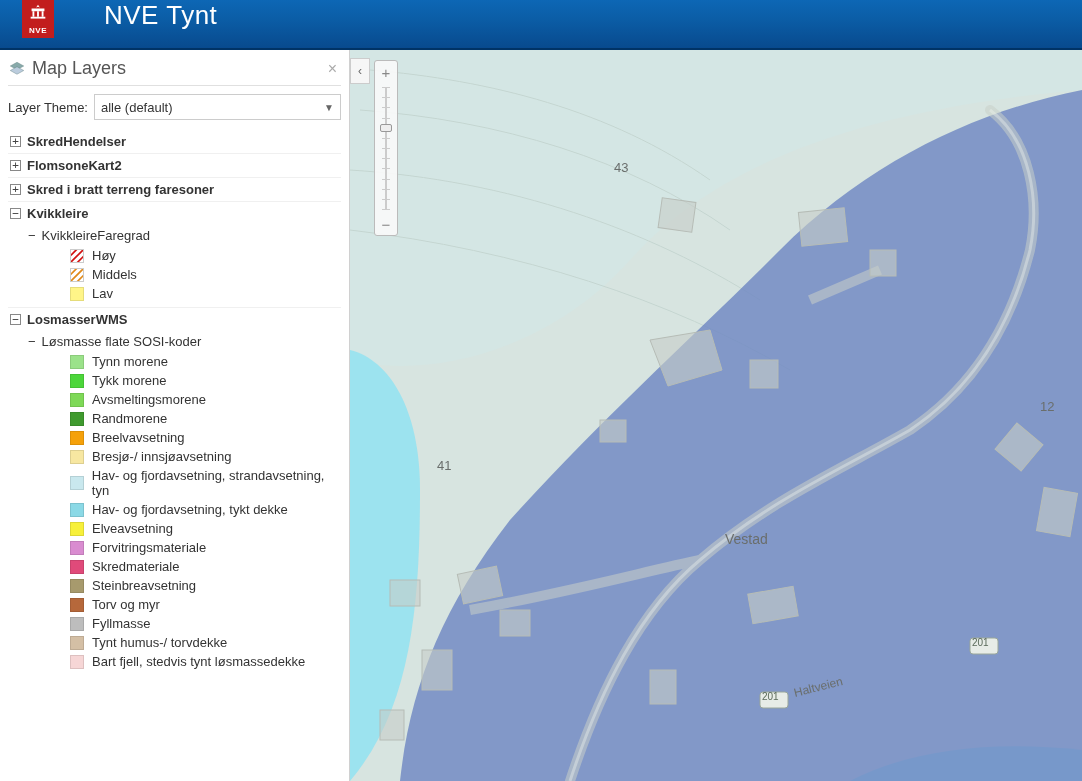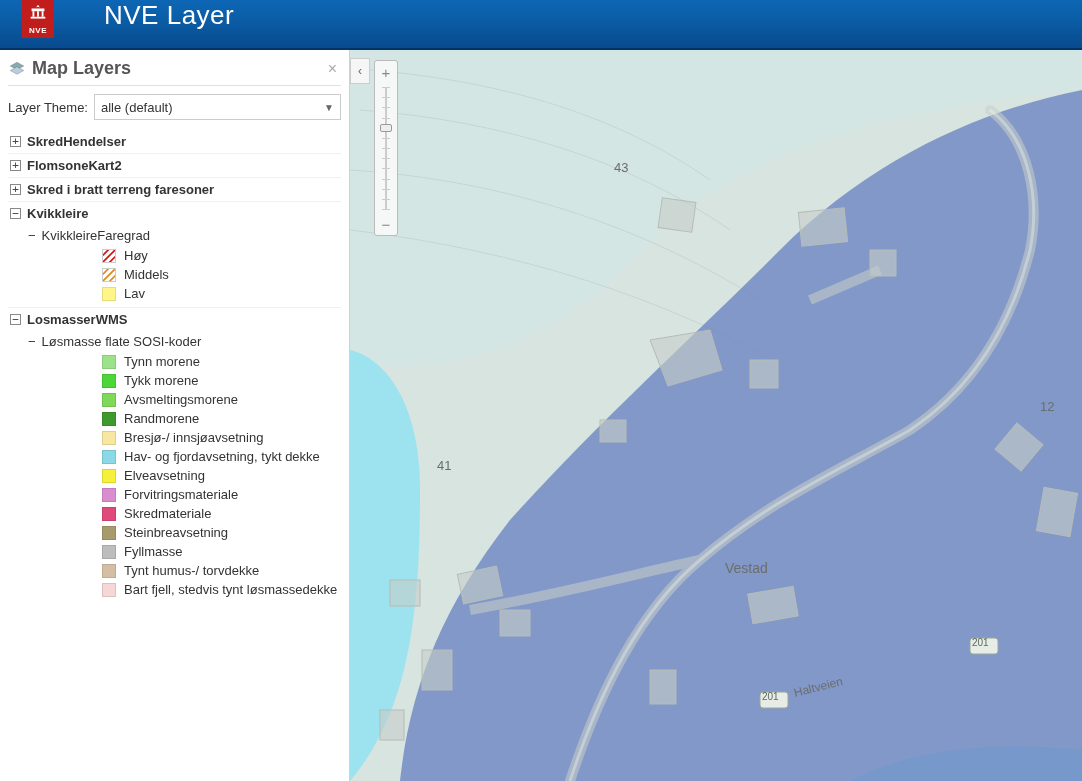--- a/index.html
+++ b/index.html
@@ -35,21 +35,21 @@
     padding: 8px 8px 0 8px;
     overflow: hidden;
   }
 
   .panel-header {
     display: flex; align-items: center;
     border-bottom: 1px solid #e0e0e0;
     padding-bottom: 6px; margin-bottom: 8px;
   }
   .panel-header .layers-icon { width:18px; height:18px; margin-right:6px; }
-  .panel-header h2 { font-size: 18px; font-weight: 700; color:#555; flex:1;}
+  .panel-header h2 { font-size: 18px; font-weight: 400; color:#555; flex:1;}
   .close-x { color:#aaa; font-size:16px; cursor:pointer; padding:0 4px;}
 
   .theme-row { display:flex; align-items:center; margin-bottom:10px; }
   .theme-row label { font-size:13px; color:#333; margin-right:6px; }
   .theme-select {
     flex:1; height:26px; border:1px solid #ccc; background:#fff;
     font-size:13px; padding:0 6px; cursor:pointer;
     display:flex; align-items:center; justify-content:space-between;
   }
   .theme-select .caret { font-size:10px; color:#666; }
@@ -63,21 +63,21 @@
     display:flex; align-items:center; justify-content:center;
     font-size:11px; line-height:1; margin-right:6px; color:#444; font-family: monospace;
   }
   .tree-row .tlabel { font-weight:bold; }
   .tree-sub { padding-left: 18px; padding-top:4px;}
   .sub-row { display:flex; align-items:center; padding:3px 0; cursor:pointer;}
   .sub-row .toggle { margin-right:6px;}
   .sub-row .slabel { font-weight:normal; }
 
   .legend-list { padding-left: 42px; }
-  .legend-item { display:flex; align-items:center; padding:2px 0; font-size:13px;margin-left:32px; }
+  .legend-item { display:flex; align-items:center; padding:2px 0; font-size:13px; }
   .swatch { width:14px; height:14px; margin-right:8px; border:1px solid rgba(0,0,0,0.2); display:inline-flex; align-items:center; justify-content:center; overflow:hidden;}
   .swatch.noborder{ border:1px solid rgba(0,0,0,0.1);}
   .hatch { width:100%; height:100%; }
 
   
   .maparea { flex:1; position:relative; background:#d7e4e0; overflow:hidden;}
   .collapse-handle {
     position:absolute; top:8px; left:0;
     width:20px; height:26px; background:#f6f6f6; border:1px solid #ccc;
     display:flex; align-items:center; justify-content:center;
@@ -111,21 +111,21 @@
         <path d="M12 2 L14 5 L12 4.2 L10 5 Z"></path>
         <rect x="5" y="6" width="14" height="3"></rect>
         <rect x="6" y="9" width="2" height="6"></rect>
         <rect x="11" y="9" width="2" height="6"></rect>
         <rect x="16" y="9" width="2" height="6"></rect>
         <rect x="4" y="15" width="16" height="2"></rect>
       </g>
     </svg>
     <span class="logo-text">NVE</span>
   </div>
-  <div class="app-title">NVE Layer</div>
+  <div class="app-title">NVE Tynt</div>
 </div>
 
 <div class="main">
 
   <div class="sidebar">
     <div class="panel-header">
       <svg class="layers-icon" viewBox="0 0 24 24">
         <g fill="#8aa" stroke="#577" stroke-width="0.5">
           <polygon points="12,3 21,8 12,13 3,8"></polygon>
           <polygon points="12,9 21,14 12,19 3,14" fill="#bcd"></polygon>
@@ -223,42 +223,54 @@
               </div>
               <div class="legend-item">
                 <span class="swatch noborder" style="background:#7ed957"></span>
                 <span>Avsmeltingsmorene</span>
               </div>
               <div class="legend-item">
                 <span class="swatch noborder" style="background:#3f9a2e"></span>
                 <span>Randmorene</span>
               </div>
               <div class="legend-item">
+                <span class="swatch noborder" style="background:#f5a10a"></span>
+                <span>Breelvavsetning</span>
+              </div>
+              <div class="legend-item">
                 <span class="swatch noborder" style="background:#f7e7a1"></span>
                 <span>Bresjø-/ innsjøavsetning</span>
               </div>
               <div class="legend-item">
+                <span class="swatch noborder" style="background:#c9e8ee"></span>
+                <span>Hav- og fjordavsetning, strandavsetning, tyn</span>
+              </div>
+              <div class="legend-item">
                 <span class="swatch noborder" style="background:#8bd9e6"></span>
                 <span>Hav- og fjordavsetning, tykt dekke</span>
               </div>
               <div class="legend-item">
                 <span class="swatch noborder" style="background:#f7f03a"></span>
                 <span>Elveavsetning</span>
               </div>
               <div class="legend-item">
                 <span class="swatch noborder" style="background:#d98cd0"></span>
                 <span>Forvitringsmateriale</span>
               </div>
               <div class="legend-item">
                 <span class="swatch noborder" style="background:#e04a7a"></span>
                 <span>Skredmateriale</span>
               </div>
               <div class="legend-item">
                 <span class="swatch noborder" style="background:#a79a6d"></span>
                 <span>Steinbreavsetning</span>
+              </div>
+              <div class="legend-item">
+                <span class="swatch noborder" style="background:#b6683b"></span>
+                <span>Torv og myr</span>
               </div>
               <div class="legend-item">
                 <span class="swatch noborder" style="background:#bdbdbd"></span>
                 <span>Fyllmasse</span>
               </div>
               <div class="legend-item">
                 <span class="swatch noborder" style="background:#d4bfa5"></span>
                 <span>Tynt humus-/ torvdekke</span>
               </div>
               <div class="legend-item">
@@ -345,19 +357,19 @@
 
       <g>
         <rect x="410" y="642" width="28" height="16" rx="3" fill="#e7ece7" stroke="#9aa79a"></rect>
         <rect x="620" y="588" width="28" height="16" rx="3" fill="#e7ece7" stroke="#9aa79a"></rect>
       </g>
     </svg>
 
     <div class="map-label" style="left:264px; top:110px;">43</div>
     <div class="map-label" style="left:87px; top:408px;text-align:right;">41</div>
     <div class="map-label" style="left:690px; top:349px;">12</div>
-    <div class="map-label" style="left:375px; top:510px; font-size:14px;">Vestad</div>
+    <div class="map-label" style="left:375px; top:481px; font-size:14px;">Vestad</div>
 
     <div class="road-label" style="left:412px; top:641px; font-size:10px; color:#5a6a5a;">201</div>
     <div class="road-label" style="left:444px; top:636px; font-size:12px; color:#6a6e6c; transform:rotate(-14deg); transform-origin:left center;">Haltveien</div>
     <div class="road-label" style="left:622px; top:587px; font-size:10px; color:#5a6a5a;">201</div>
   </div>
 </div>
 
 </body></html>

